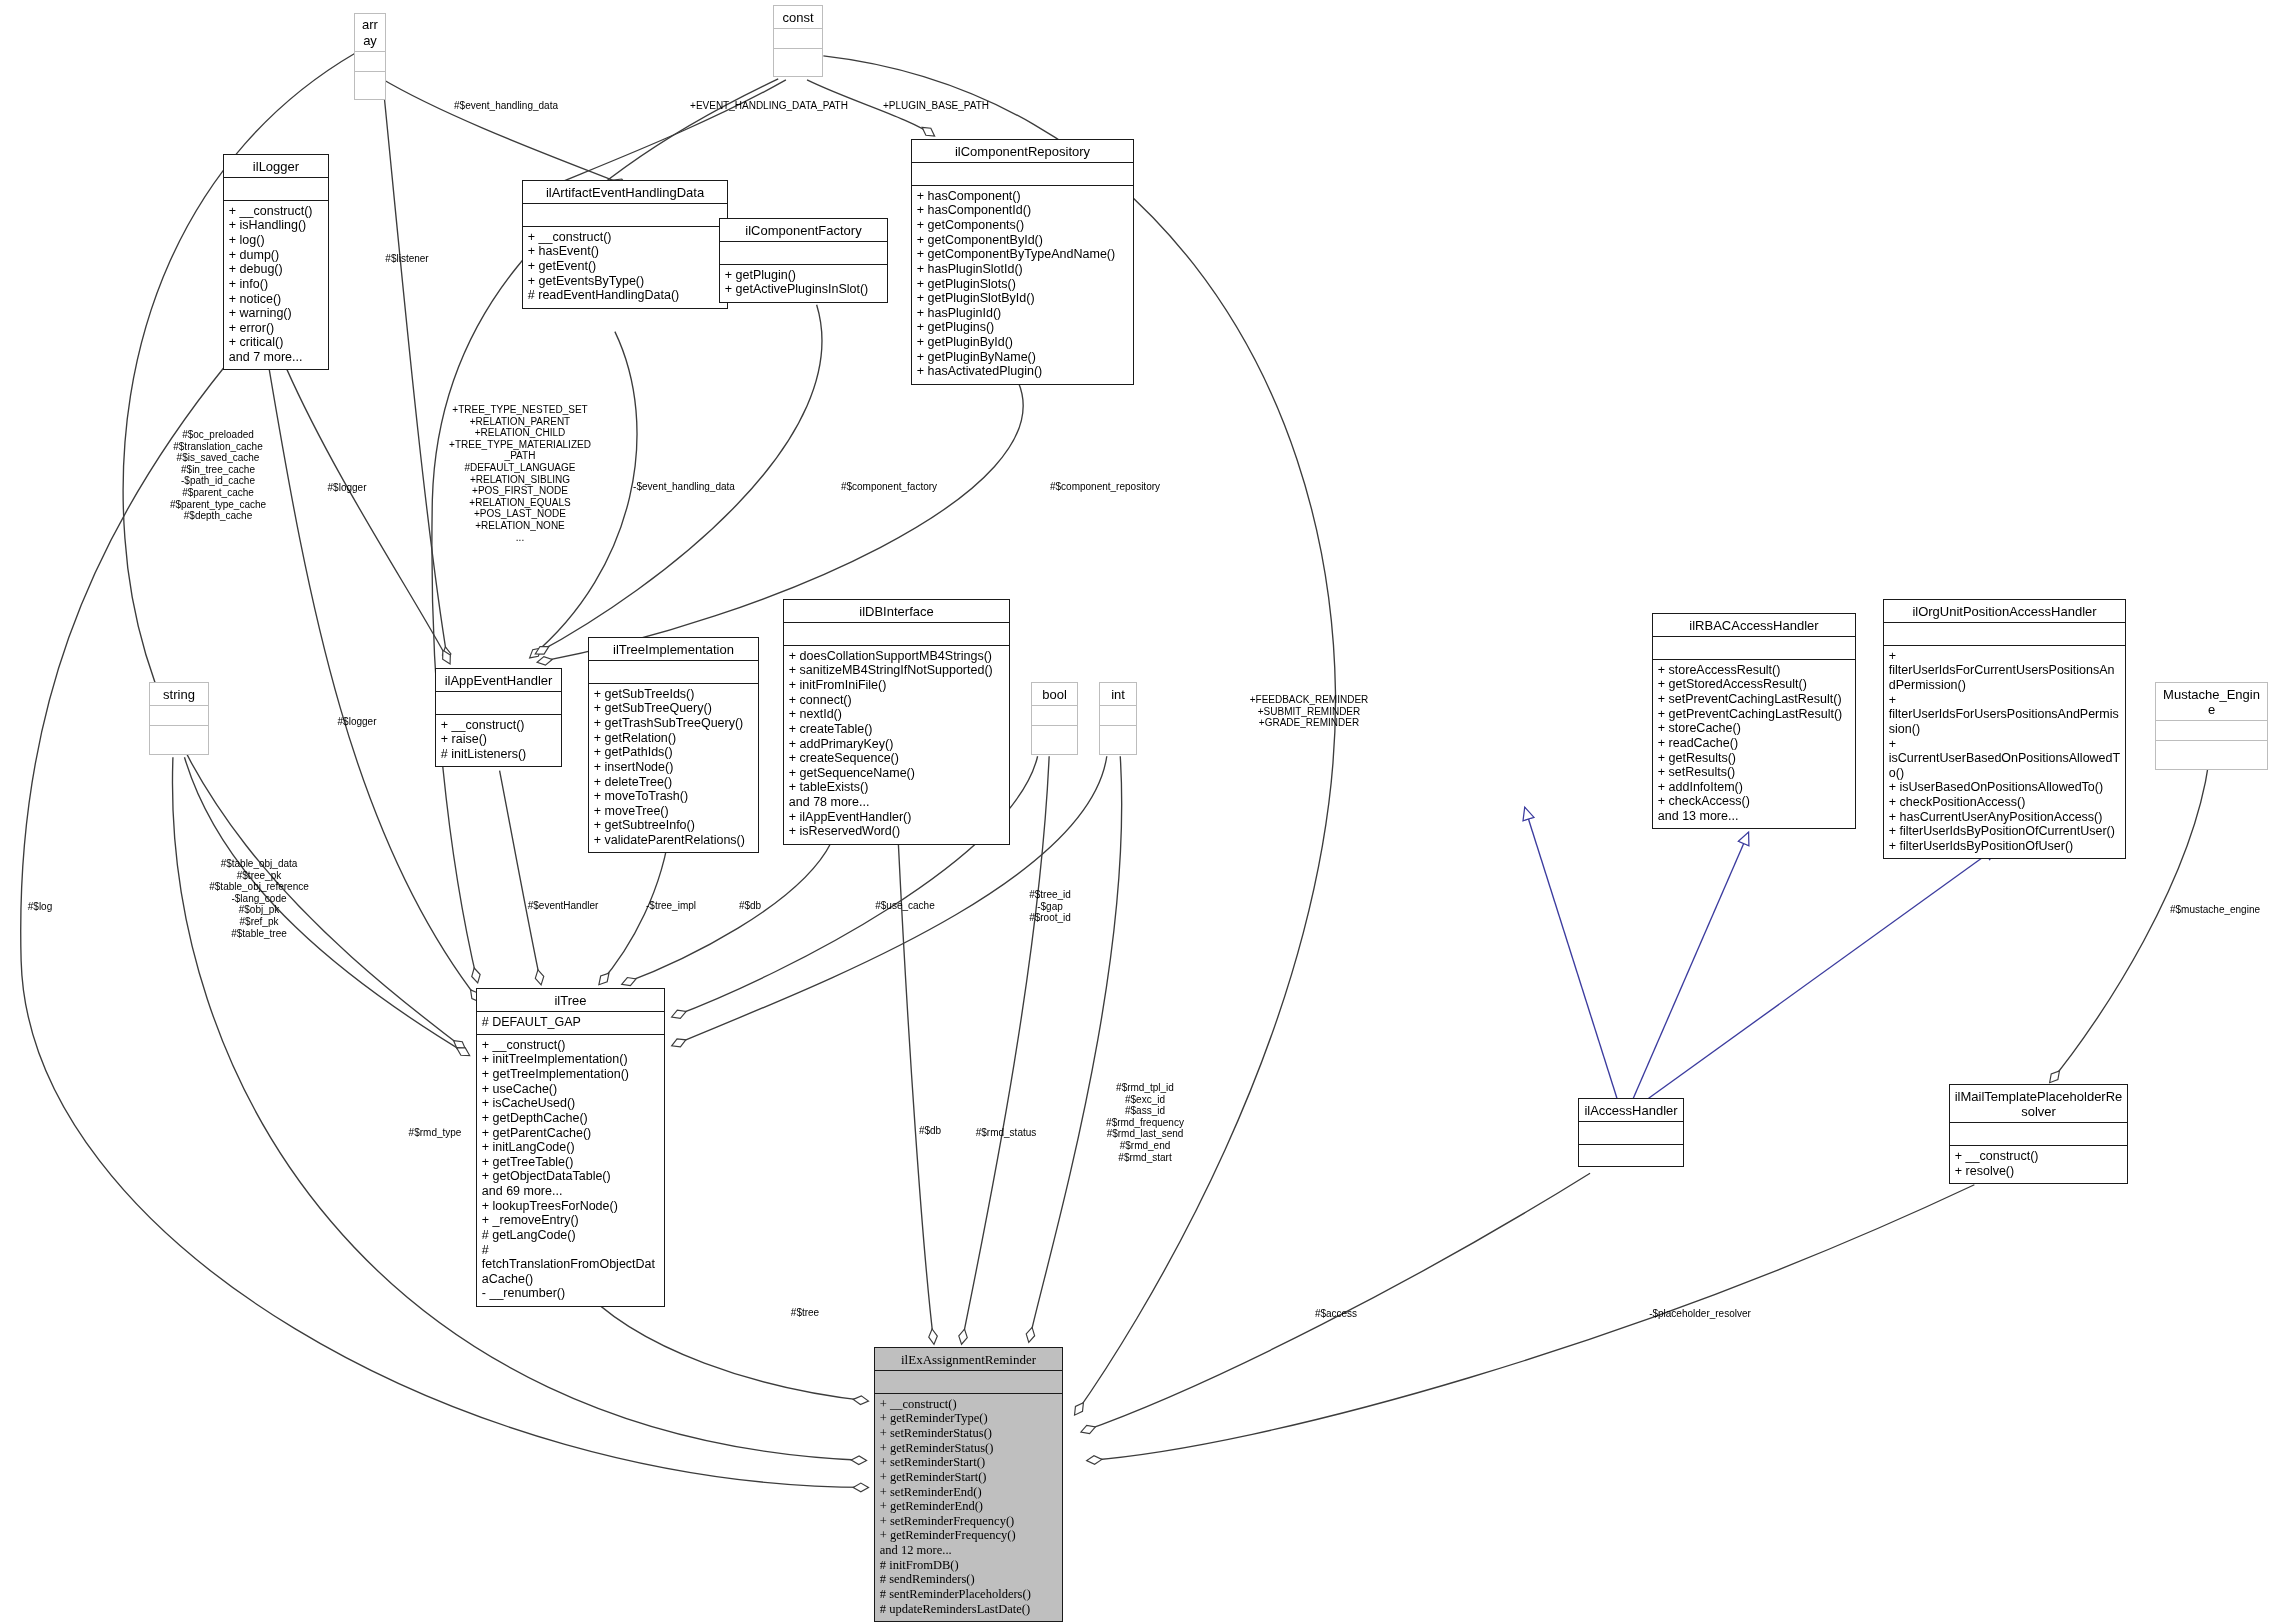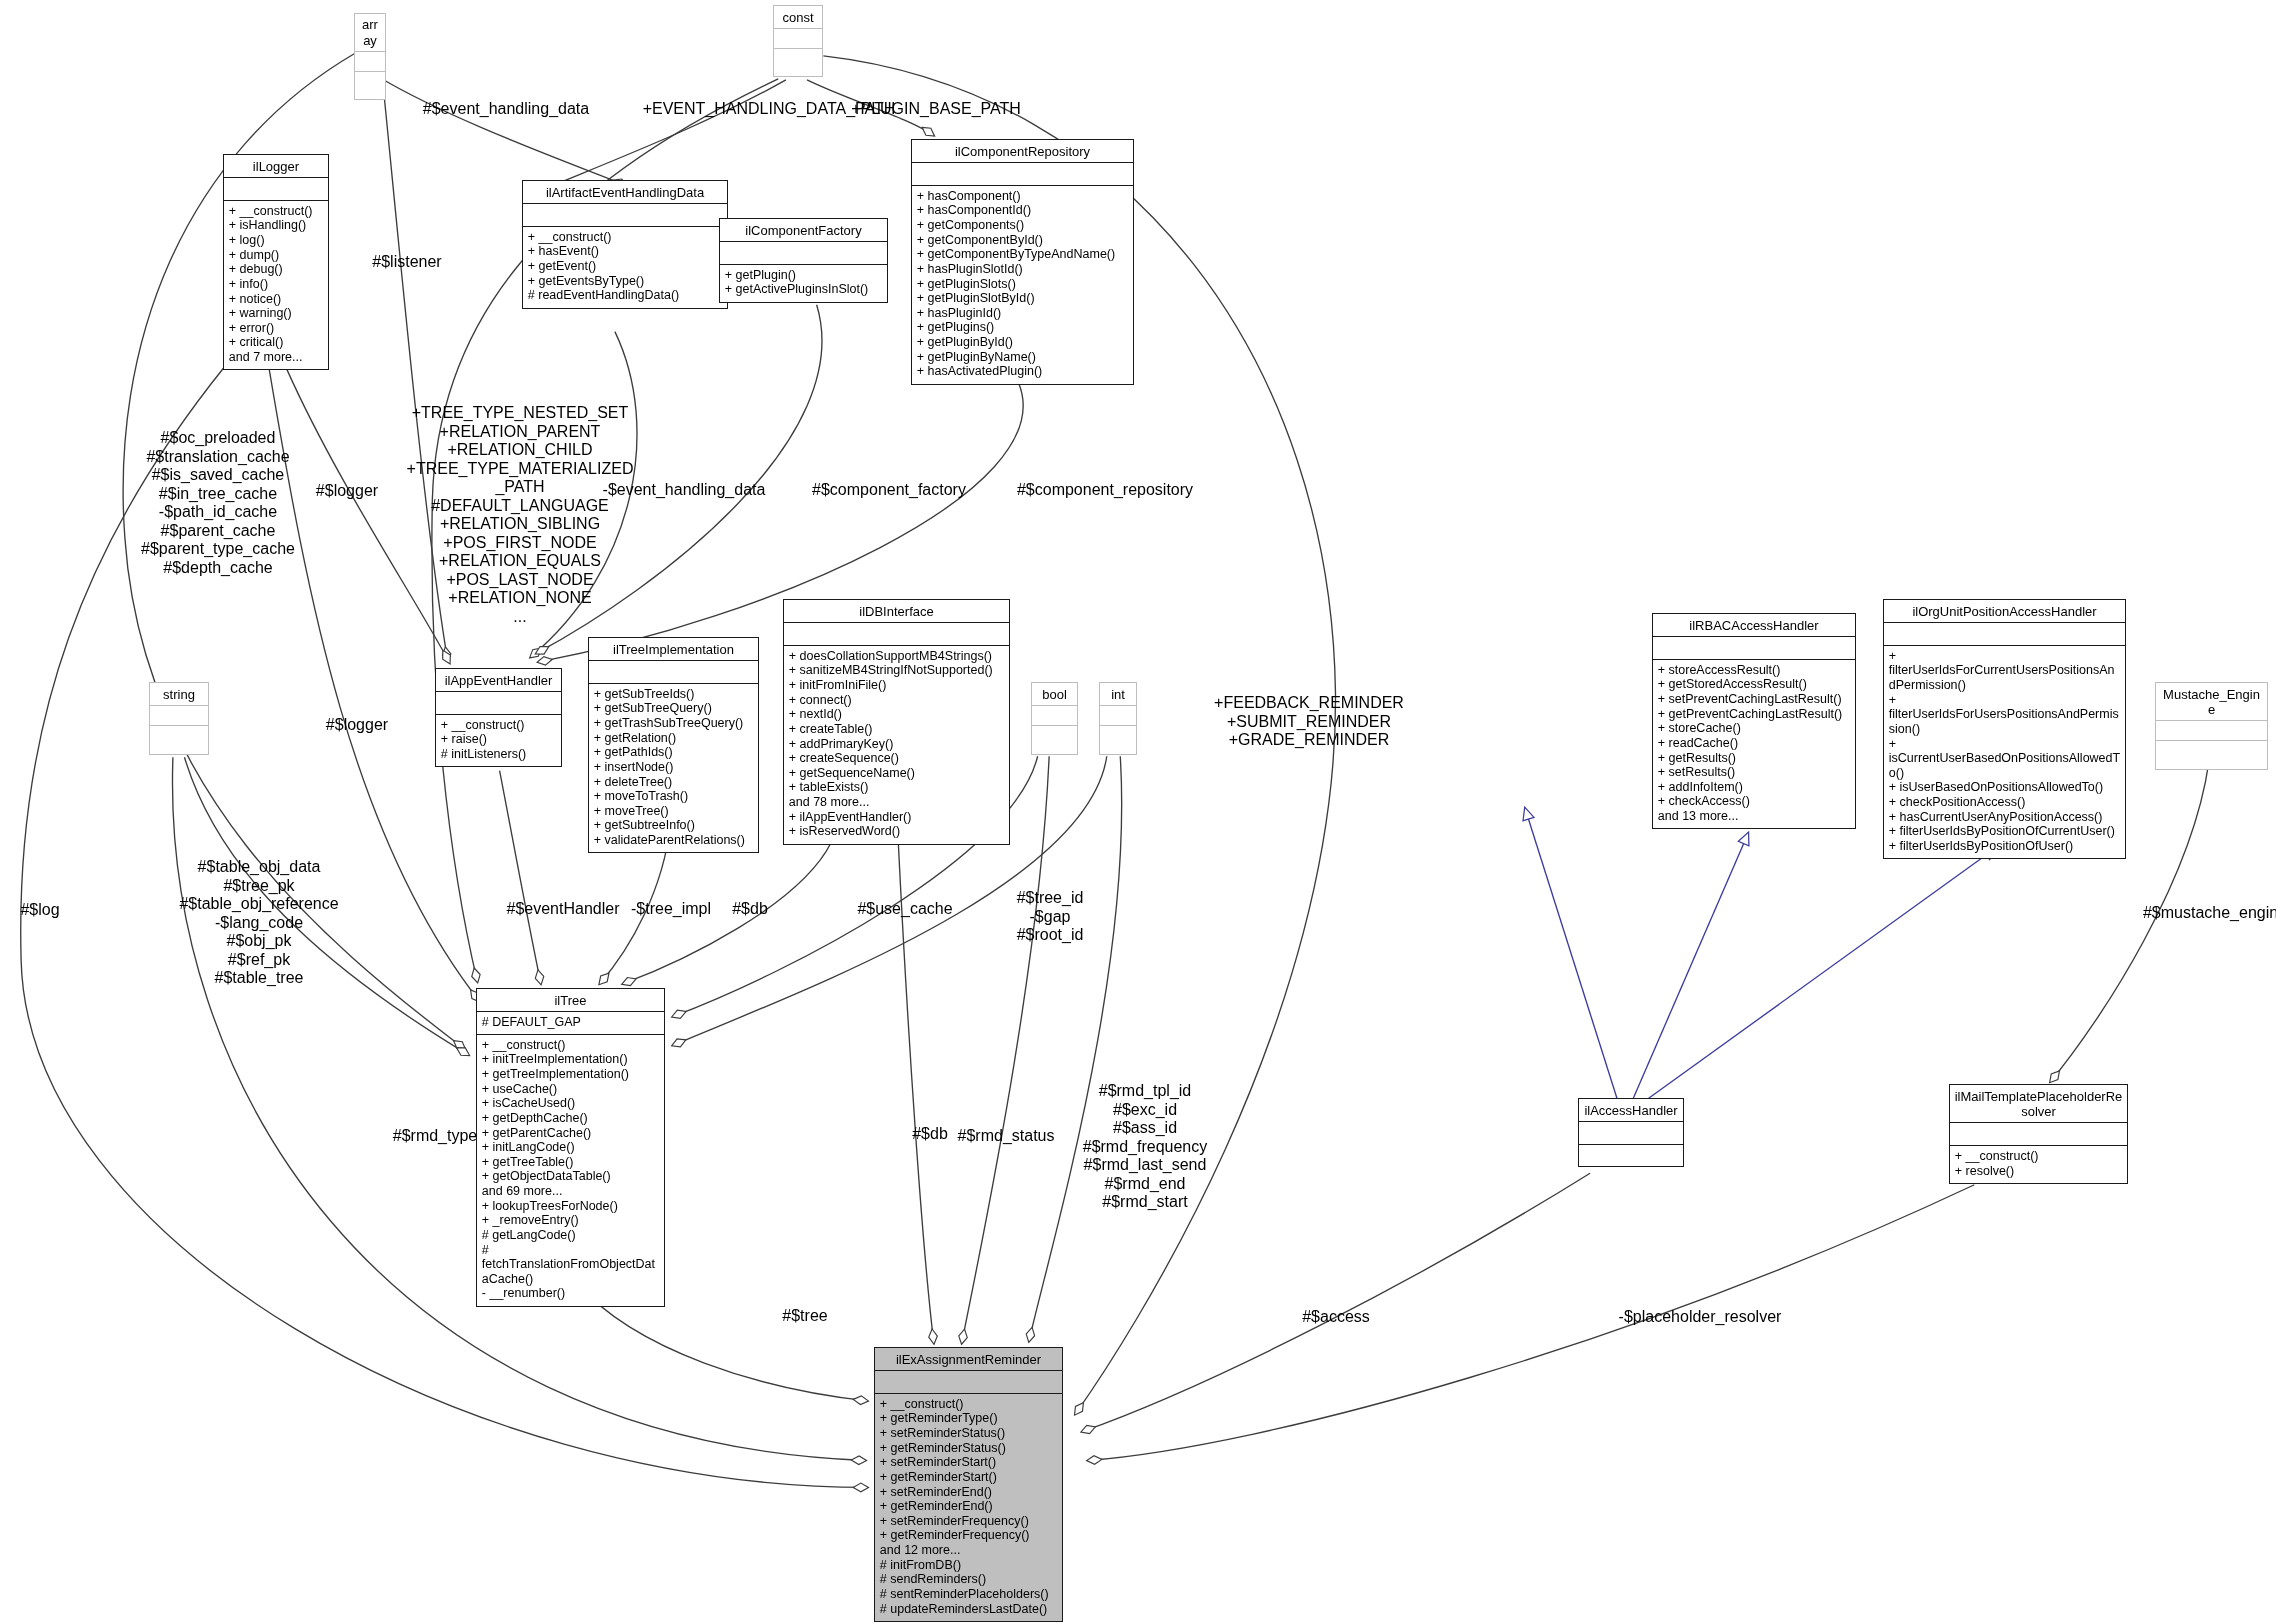--- a/index.html
+++ b/index.html
@@ -35,26 +35,26 @@
   }
   .uml-class .uml-methods{
     padding:2.9px 4.8px 4.8px 4.8px;
     min-height:13.4px;
     word-break:break-word;
   }
   .uml-class.external{border-color:#bdbdbd;}
   .uml-class.external .uml-title{border-color:#bdbdbd;}
   .uml-class.external .uml-attrs{border-color:#bdbdbd;min-height:20px;}
   .uml-class.external .uml-methods{min-height:20px;}
-  .uml-class.highlight{background:#bfbfbf;}
+  .uml-class.highlight{background:#bfbfbf;font-family:Liberation Serif, serif;}
   .edge-label{
     position:absolute;
     transform:translateX(-50%);
     text-align:center;
-    font-size:16px;
+    font-size:10px;
     line-height:1.16;
     white-space:nowrap;
     color:#000;
   }
 </style>
 </head>
 <body>
 
 <div id="diagram">
 

